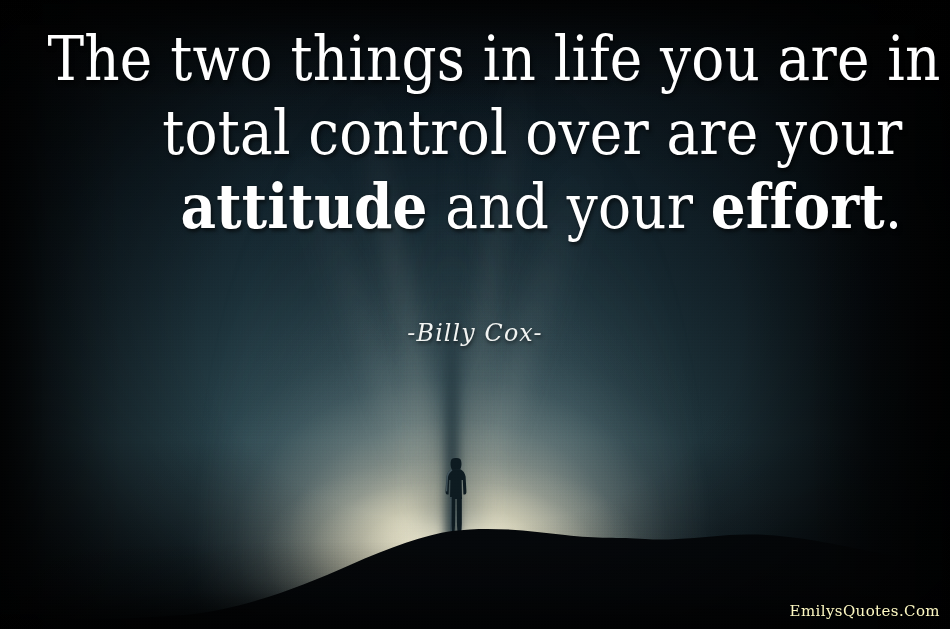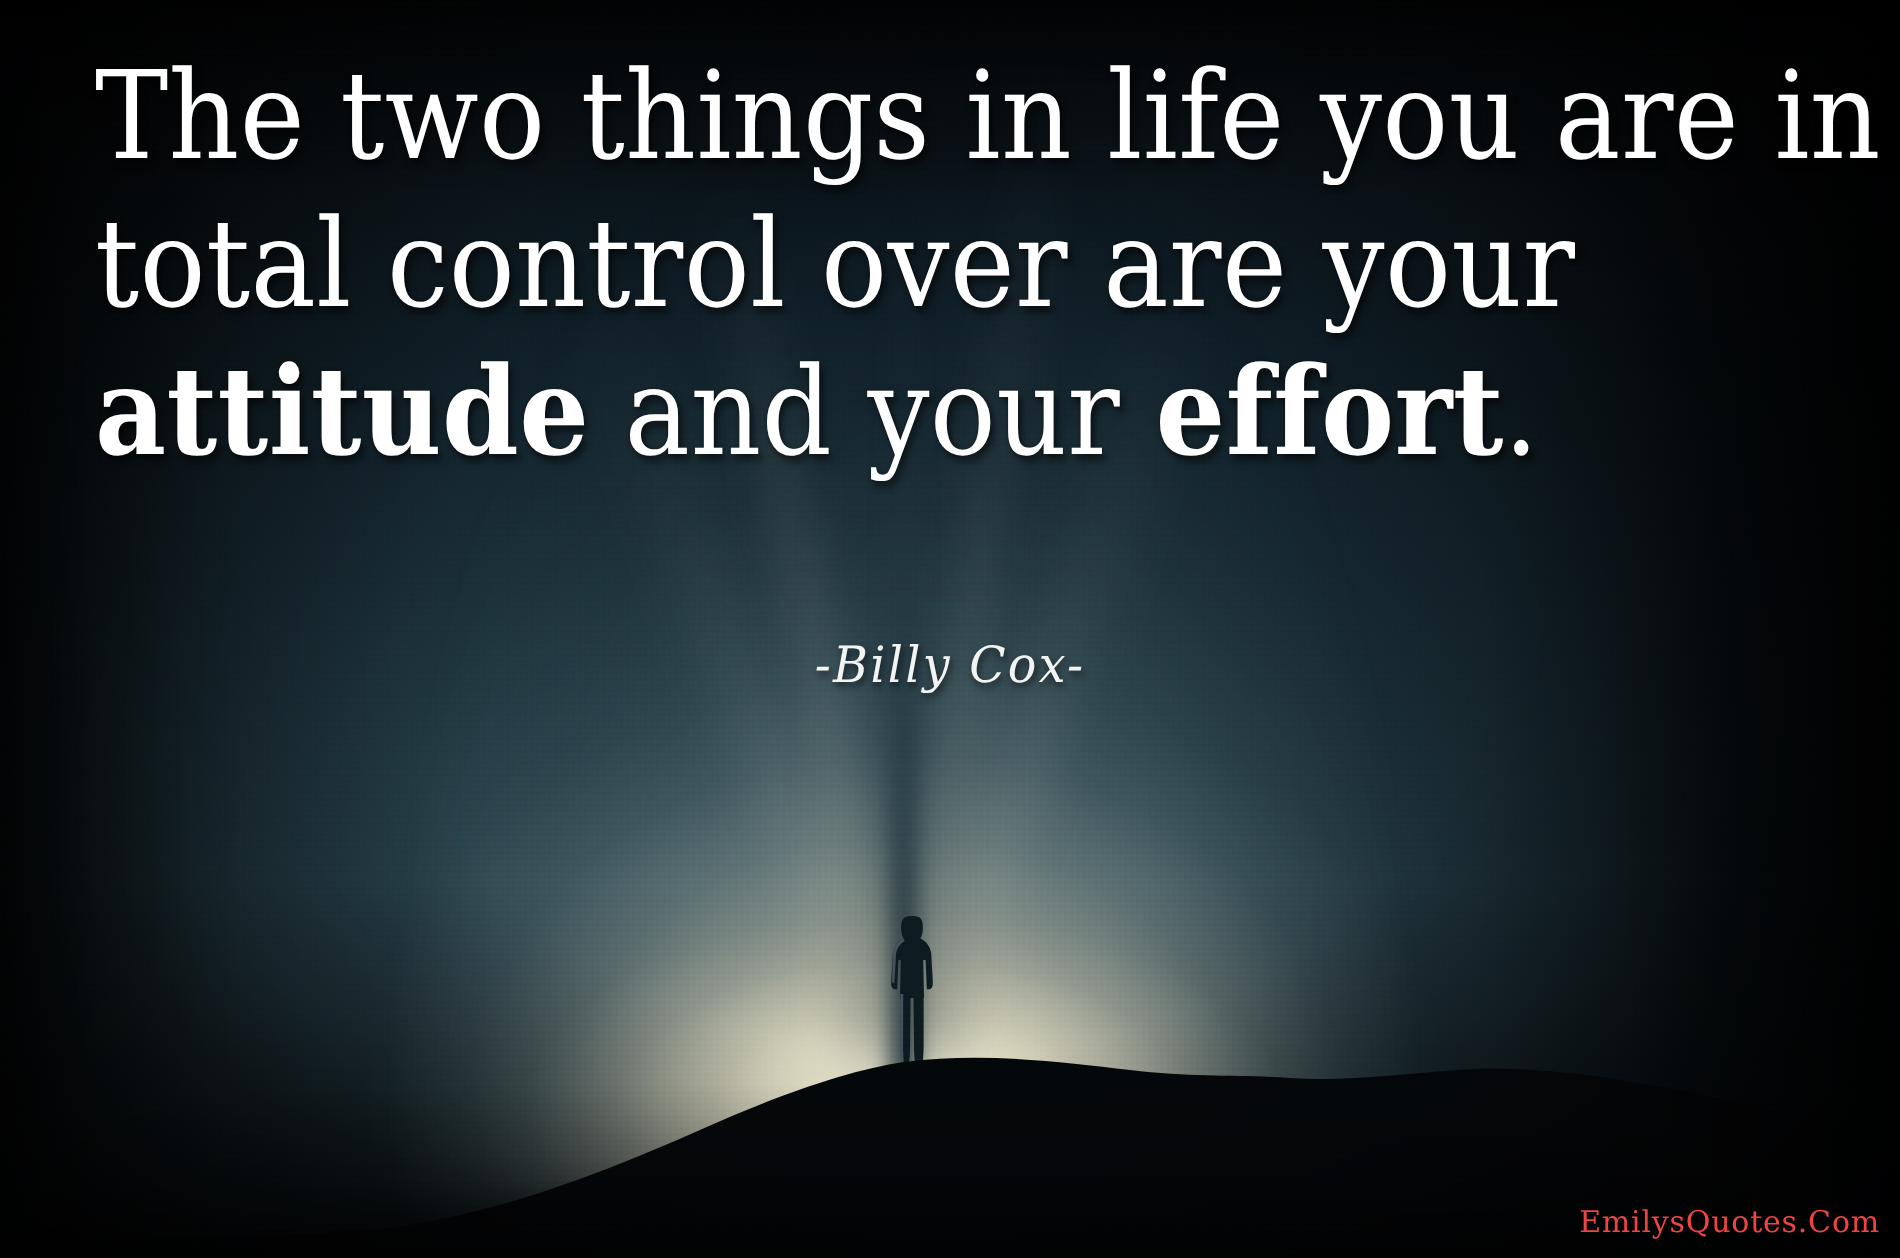--- a/index.html
+++ b/index.html
@@ -160,21 +160,21 @@
       linear-gradient(to top,    rgba(0,0,0,0.70) 0%, rgba(0,0,0,0.18) 6%, rgba(0,0,0,0) 14%),
       linear-gradient(to right,  rgba(0,0,0,0.72) 0%, rgba(0,0,0,0.20) 5%, rgba(0,0,0,0) 13%),
       linear-gradient(to left,   rgba(0,0,0,0.82) 0%, rgba(0,0,0,0.30) 6%, rgba(0,0,0,0) 15%);
   }
 
   
   #quote-block {
     position: absolute;
     left: 0; right: 0;
     top: 22px;
-    text-align: left;
+    text-align: right;
     z-index: 30;
   }
   .quote-line {
     color: #ffffff;
     font-size: 60px;
     line-height: 74px;
     letter-spacing: 0.2px;
     white-space: nowrap;
     text-shadow: 2px 3px 4px rgba(0,0,0,0.55), 0 0 2px rgba(0,0,0,0.35);
     transform: scaleX(0.90);
@@ -196,21 +196,21 @@
     letter-spacing: 1.2px;
     text-shadow: 1px 2px 4px rgba(0,0,0,0.6);
     z-index: 30;
     transform: scaleX(0.95);
   }
 
   #watermark {
     position: absolute;
     right: 10px;
     bottom: 9px;
-    color: #ef4444;
+    color: #fef9c3;
     font-size: 15px;
     letter-spacing: 0.4px;
     z-index: 30;
   }
 
   
   #grain {
     opacity: 0.05;
     background-image:
       repeating-linear-gradient(0deg, rgba(255,255,255,0.7) 0px, rgba(0,0,0,0) 1px, rgba(0,0,0,0) 2px, rgba(255,255,255,0.5) 3px),

